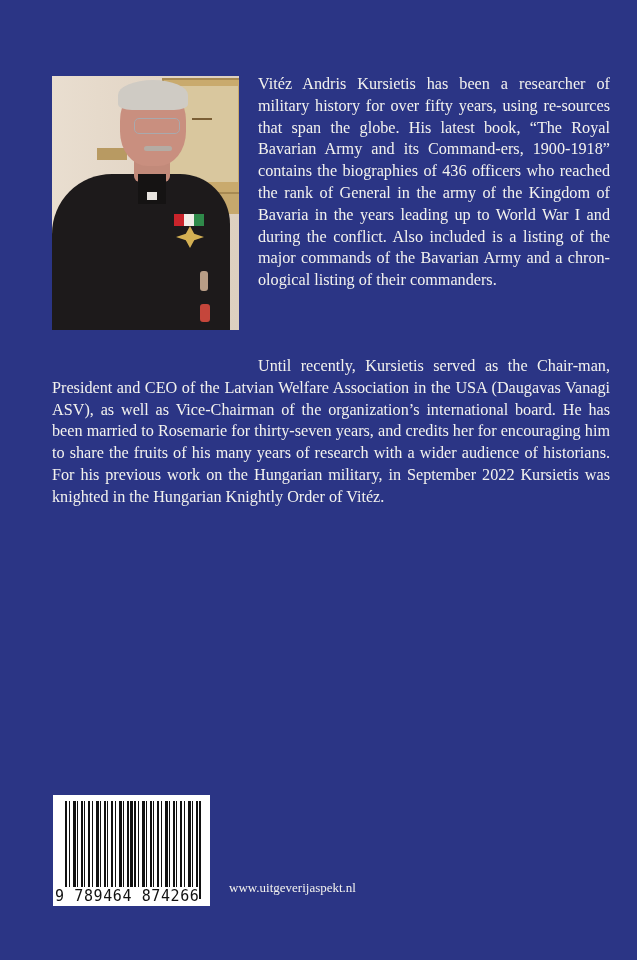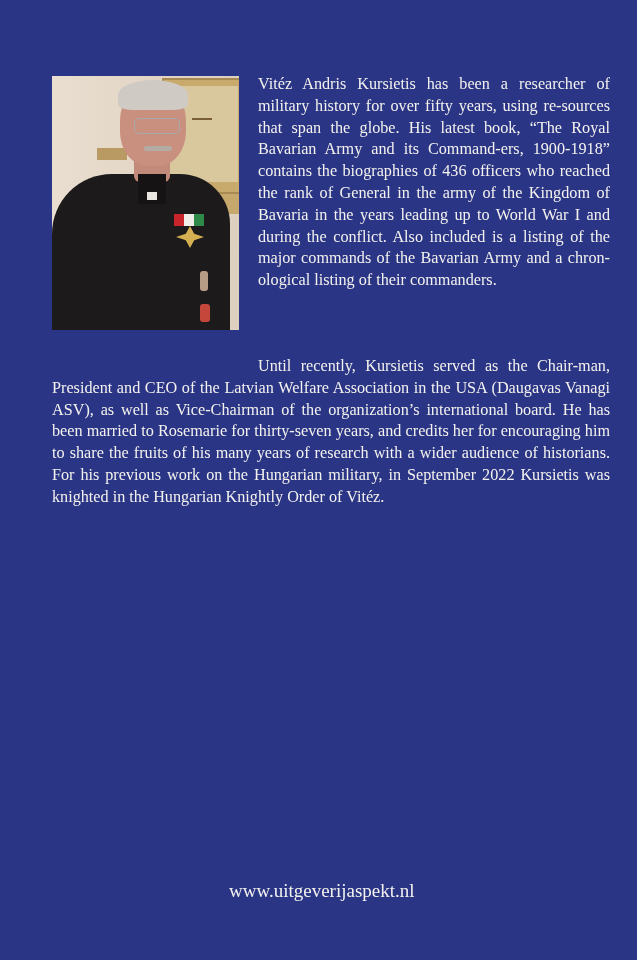--- a/index.html
+++ b/index.html
@@ -66,21 +66,21 @@
     position:absolute; left:0; bottom:1px; width:157px; text-align:left;
     font-family:"DejaVu Sans Mono","Liberation Mono",monospace; font-size:15px; color:#111;
     letter-spacing:0.6px; padding-left:2px; background:transparent;
   }
   .isbn-digits span { background:#fff; }
 
   .publisher {
     position:absolute; left:229px; top:850px; font-size:19px; letter-spacing:0.8px; color:#f3f2ee;
   }
   .website {
-    position:absolute; left:229px; top:880px; font-size:19px; color:#f3f2ee;
+    position:absolute; left:229px; top:880px; font-size:13px; color:#f3f2ee;
   }
 </style>
 </head>
 <body>
 
 <div class="cover">
 
   <div class="photo">
     <div class="wall"></div>
     <div class="frame">
@@ -100,15 +100,22 @@
     <div class="mustache"></div>
     <div class="ribbon"></div>
     <div class="medal"></div>
     <div class="badge1"></div>
     <div class="badge2"></div>
   </div>
 
   <p class="para para1">Vitéz Andris Kursietis has been a researcher of military history for over fifty years, using re-sources that span the globe. His latest book, “The Royal Bavarian Army and its Command-ers, 1900-1918” contains the biographies of 436 officers who reached the rank of General in the army of the Kingdom of Bavaria in the years leading up to World War I and during the conflict. Also included is a listing of the major commands of the Bavarian Army and a chron-ological listing of their commanders.</p>
   <p class="para para2">Until recently, Kursietis served as the Chair-man, President and CEO of the Latvian Welfare Association in the USA (Daugavas Vanagi ASV), as well as Vice-Chairman of the organization’s international board. He has been married to Rosemarie for thirty-seven years, and credits her for encouraging him to share the fruits of his many years of research with a wider audience of historians. For his previous work on the Hungarian military, in September 2022 Kursietis was knighted in the Hungarian Knightly Order of Vitéz.</p>
 
+  <div class="barcode-box">
+    <div class="bars"></div>
+    <div class="guard" style="left:12px"></div>
+    <div class="guard" style="left:78px"></div>
+    <div class="guard" style="left:146px"></div>
+    <div class="isbn-digits"><span>9 789464 874266</span></div>
+  </div>
 
   <div class="website">www.uitgeverijaspekt.nl</div>
 </div>
 
 </body></html>

